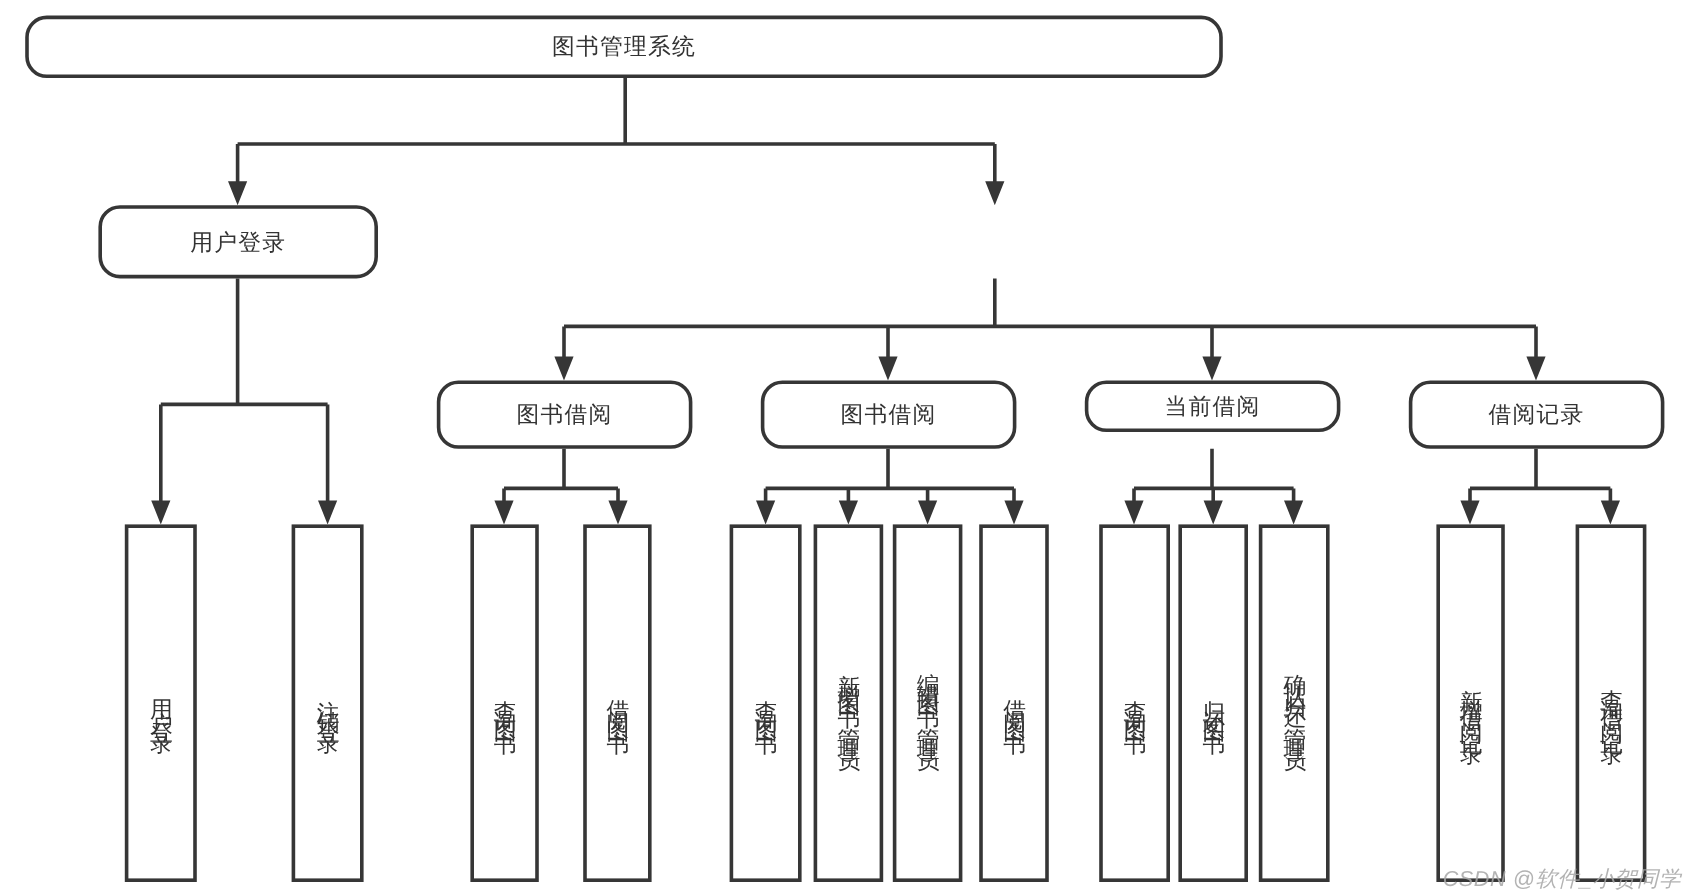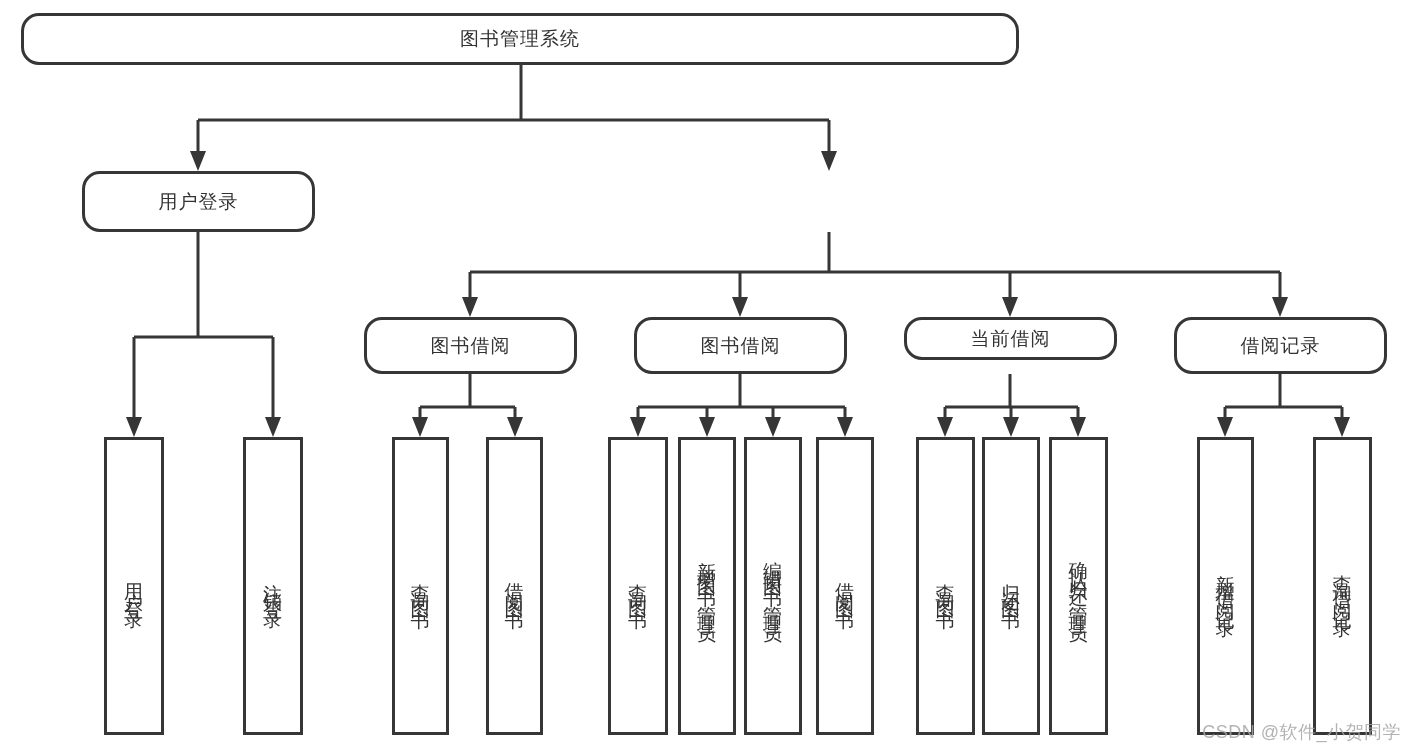--- a/index.html
+++ b/index.html
@@ -25,21 +25,21 @@
   }
   .box.h{white-space:nowrap;border-radius:18px;}
   .box.v{
     writing-mode:vertical-rl;text-orientation:mixed;
     letter-spacing:9px;line-height:1;
     padding:6px 0;
   }
   .watermark{
     position:absolute;right:4px;bottom:3px;
     font-size:18px;color:var(--watermark);opacity:.85;
-    letter-spacing:.5px;white-space:nowrap;
+    letter-spacing:.5px;white-space:nowrap;font-style:italic;
   }
 </style>
 </head>
 <body>
 
 <div class="stage">
 
   <svg class="connectors" viewBox="0 0 1405 747">
 
     <path class="l" d="M521,65 V120 M198,120 H829 M198,120 V162 M829,120 V162"></path>

